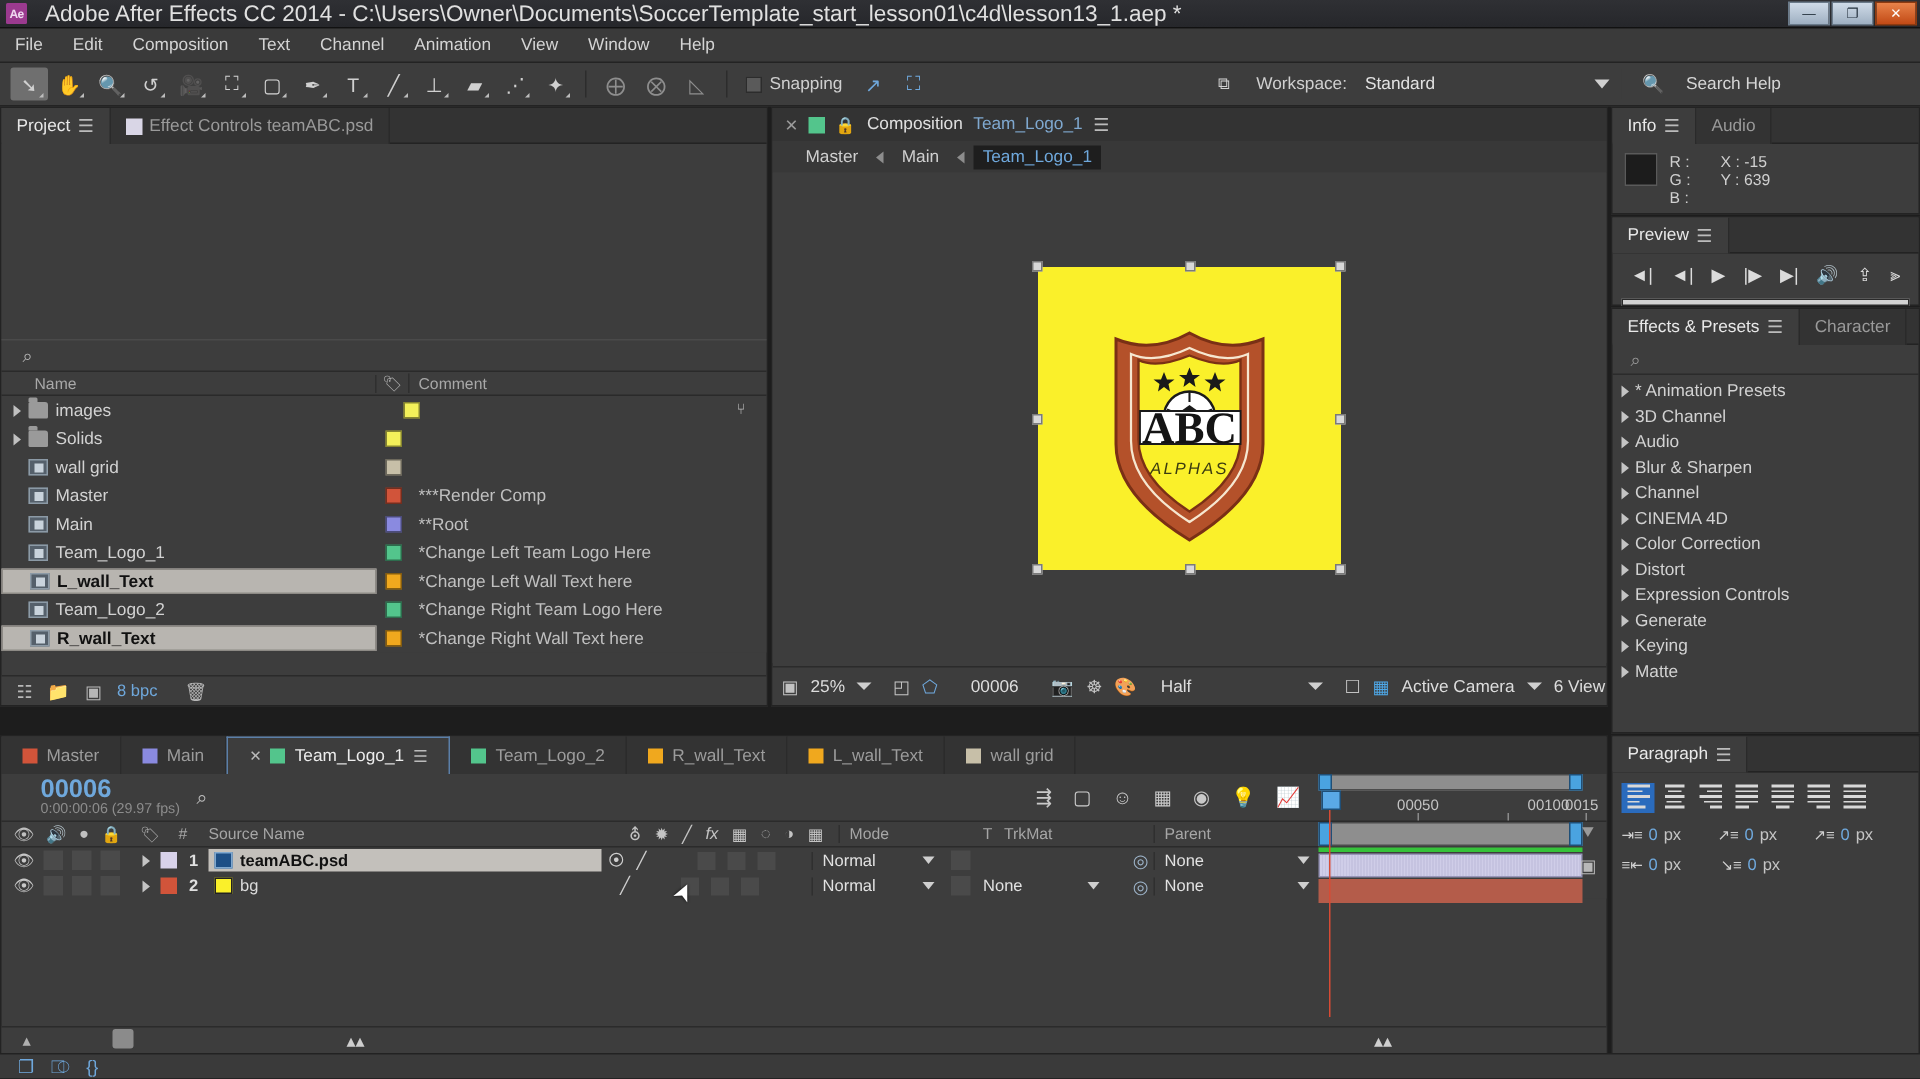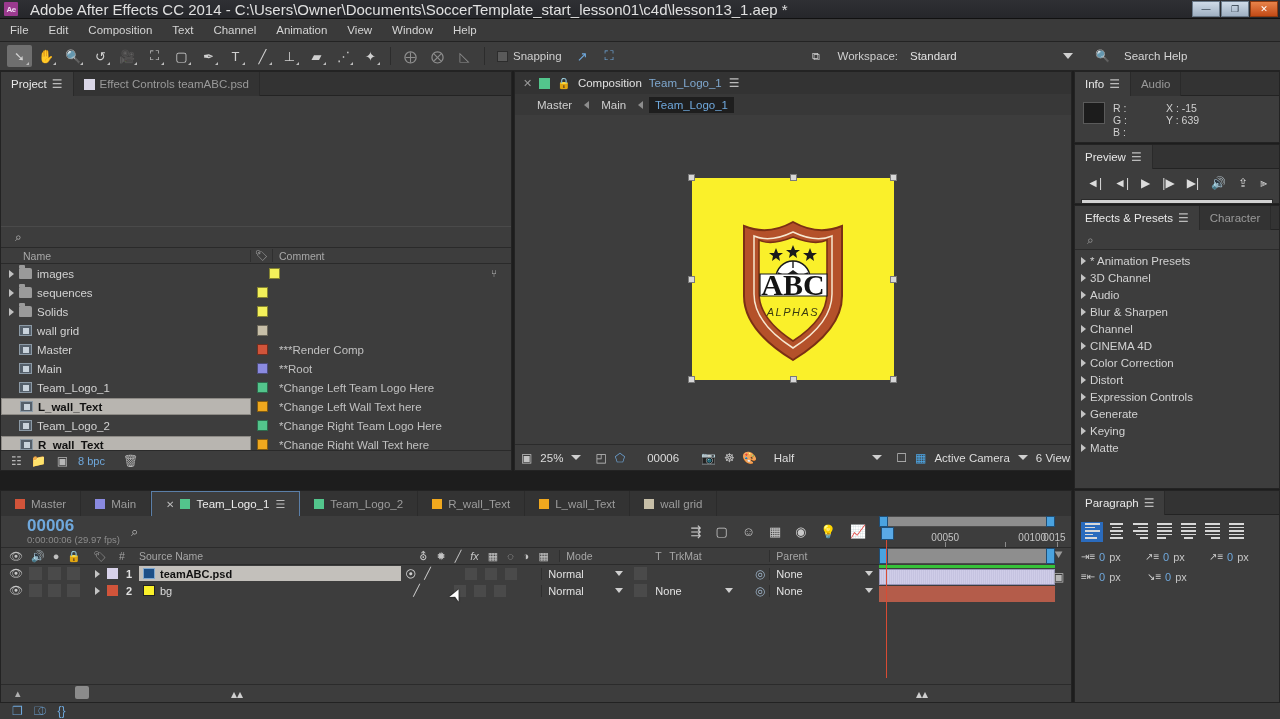--- a/index.html
+++ b/index.html
@@ -135,21 +135,21 @@
     border-top:1px solid #2b2b2b; display:flex; align-items:center; gap:8px; padding-left:6px; font-size:11.5px;
   }
   .cf-ico { color:#c2c2c2; font-size:12px; }
   .tiny-arrow { width:0;height:0;border-left:5px solid transparent;border-right:5px solid transparent;border-top:5px solid #cfcfcf;}
 
   
   #info-panel { left:1074px; top:71px; width:206px; height:72px; }
   .info-body { display:flex; padding:6px 8px 0 8px; gap:8px; }
   .info-swatch { width:22px;height:22px;background:#1c1c1c;border:1px solid #5a5a5a; }
   .info-rgb { font-size:10.5px; line-height:12px; color:#d0d0d0; }
-  .info-xy { font-size:10.5px; line-height:12px; color:#d0d0d0; margin-left:31px; }
+  .info-xy { font-size:10.5px; line-height:12px; color:#d0d0d0; margin-left:12px; }
   #preview-panel { left:1074px; top:144px; width:206px; height:60px; }
   .prev-row { display:flex; align-items:center; justify-content:space-around; height:28px; padding:0 6px; color:#d6d6d6; font-size:13px;}
   .prev-bar { height:5px; margin:2px 6px 0 6px; background:#d2d2d2; border:1px solid #2a2a2a;}
   #fx-panel { left:1074px; top:205px; width:206px; height:284px; }
   .fx-search { height:20px; display:flex; align-items:center; padding-left:12px; color:#9a9a9a; font-size:12px; border-bottom:1px solid #2b2b2b;}
   .fx-list { padding-top:2px; }
   .fx-item { display:flex; align-items:center; gap:4px; height:17px; padding-left:6px; font-size:11.5px; color:#d2d2d2;}
   .fx-tri { width:0;height:0;border-left:5px solid #c4c4c4;border-top:4px solid transparent;border-bottom:4px solid transparent;}
   #para-panel { left:1074px; top:490px; width:206px; height:213px; }
   .para-aligns { display:flex; gap:2px; padding:7px 6px 0 6px; }
@@ -290,31 +290,20 @@
           <div class="cell-name">
             <span class="tri"></span>
             <span class="ico-folder"></span>
             <span>images</span>
           </div>
           <div class="cell-swatch">
             <span class="sw" style="background: rgb(243, 240, 90);"></span>
           </div>
           <div class="cell-comment"></div>
           <span style="position: absolute; right: 14px; color: rgb(184, 184, 184); font-size: 10px;">⑂</span>
-        </div>
-        <div class="prow">
-          <div class="cell-name">
-            <span class="tri"></span>
-            <span class="ico-folder"></span>
-            <span>sequences</span>
-          </div>
-          <div class="cell-swatch">
-            <span class="sw" style="background: rgb(243, 240, 90);"></span>
-          </div>
-          <div class="cell-comment"></div>
         </div>
         <div class="prow">
           <div class="cell-name">
             <span class="tri"></span>
             <span class="ico-folder"></span>
             <span>Solids</span>
           </div>
           <div class="cell-swatch">
             <span class="sw" style="background: rgb(243, 240, 90);"></span>
           </div>

